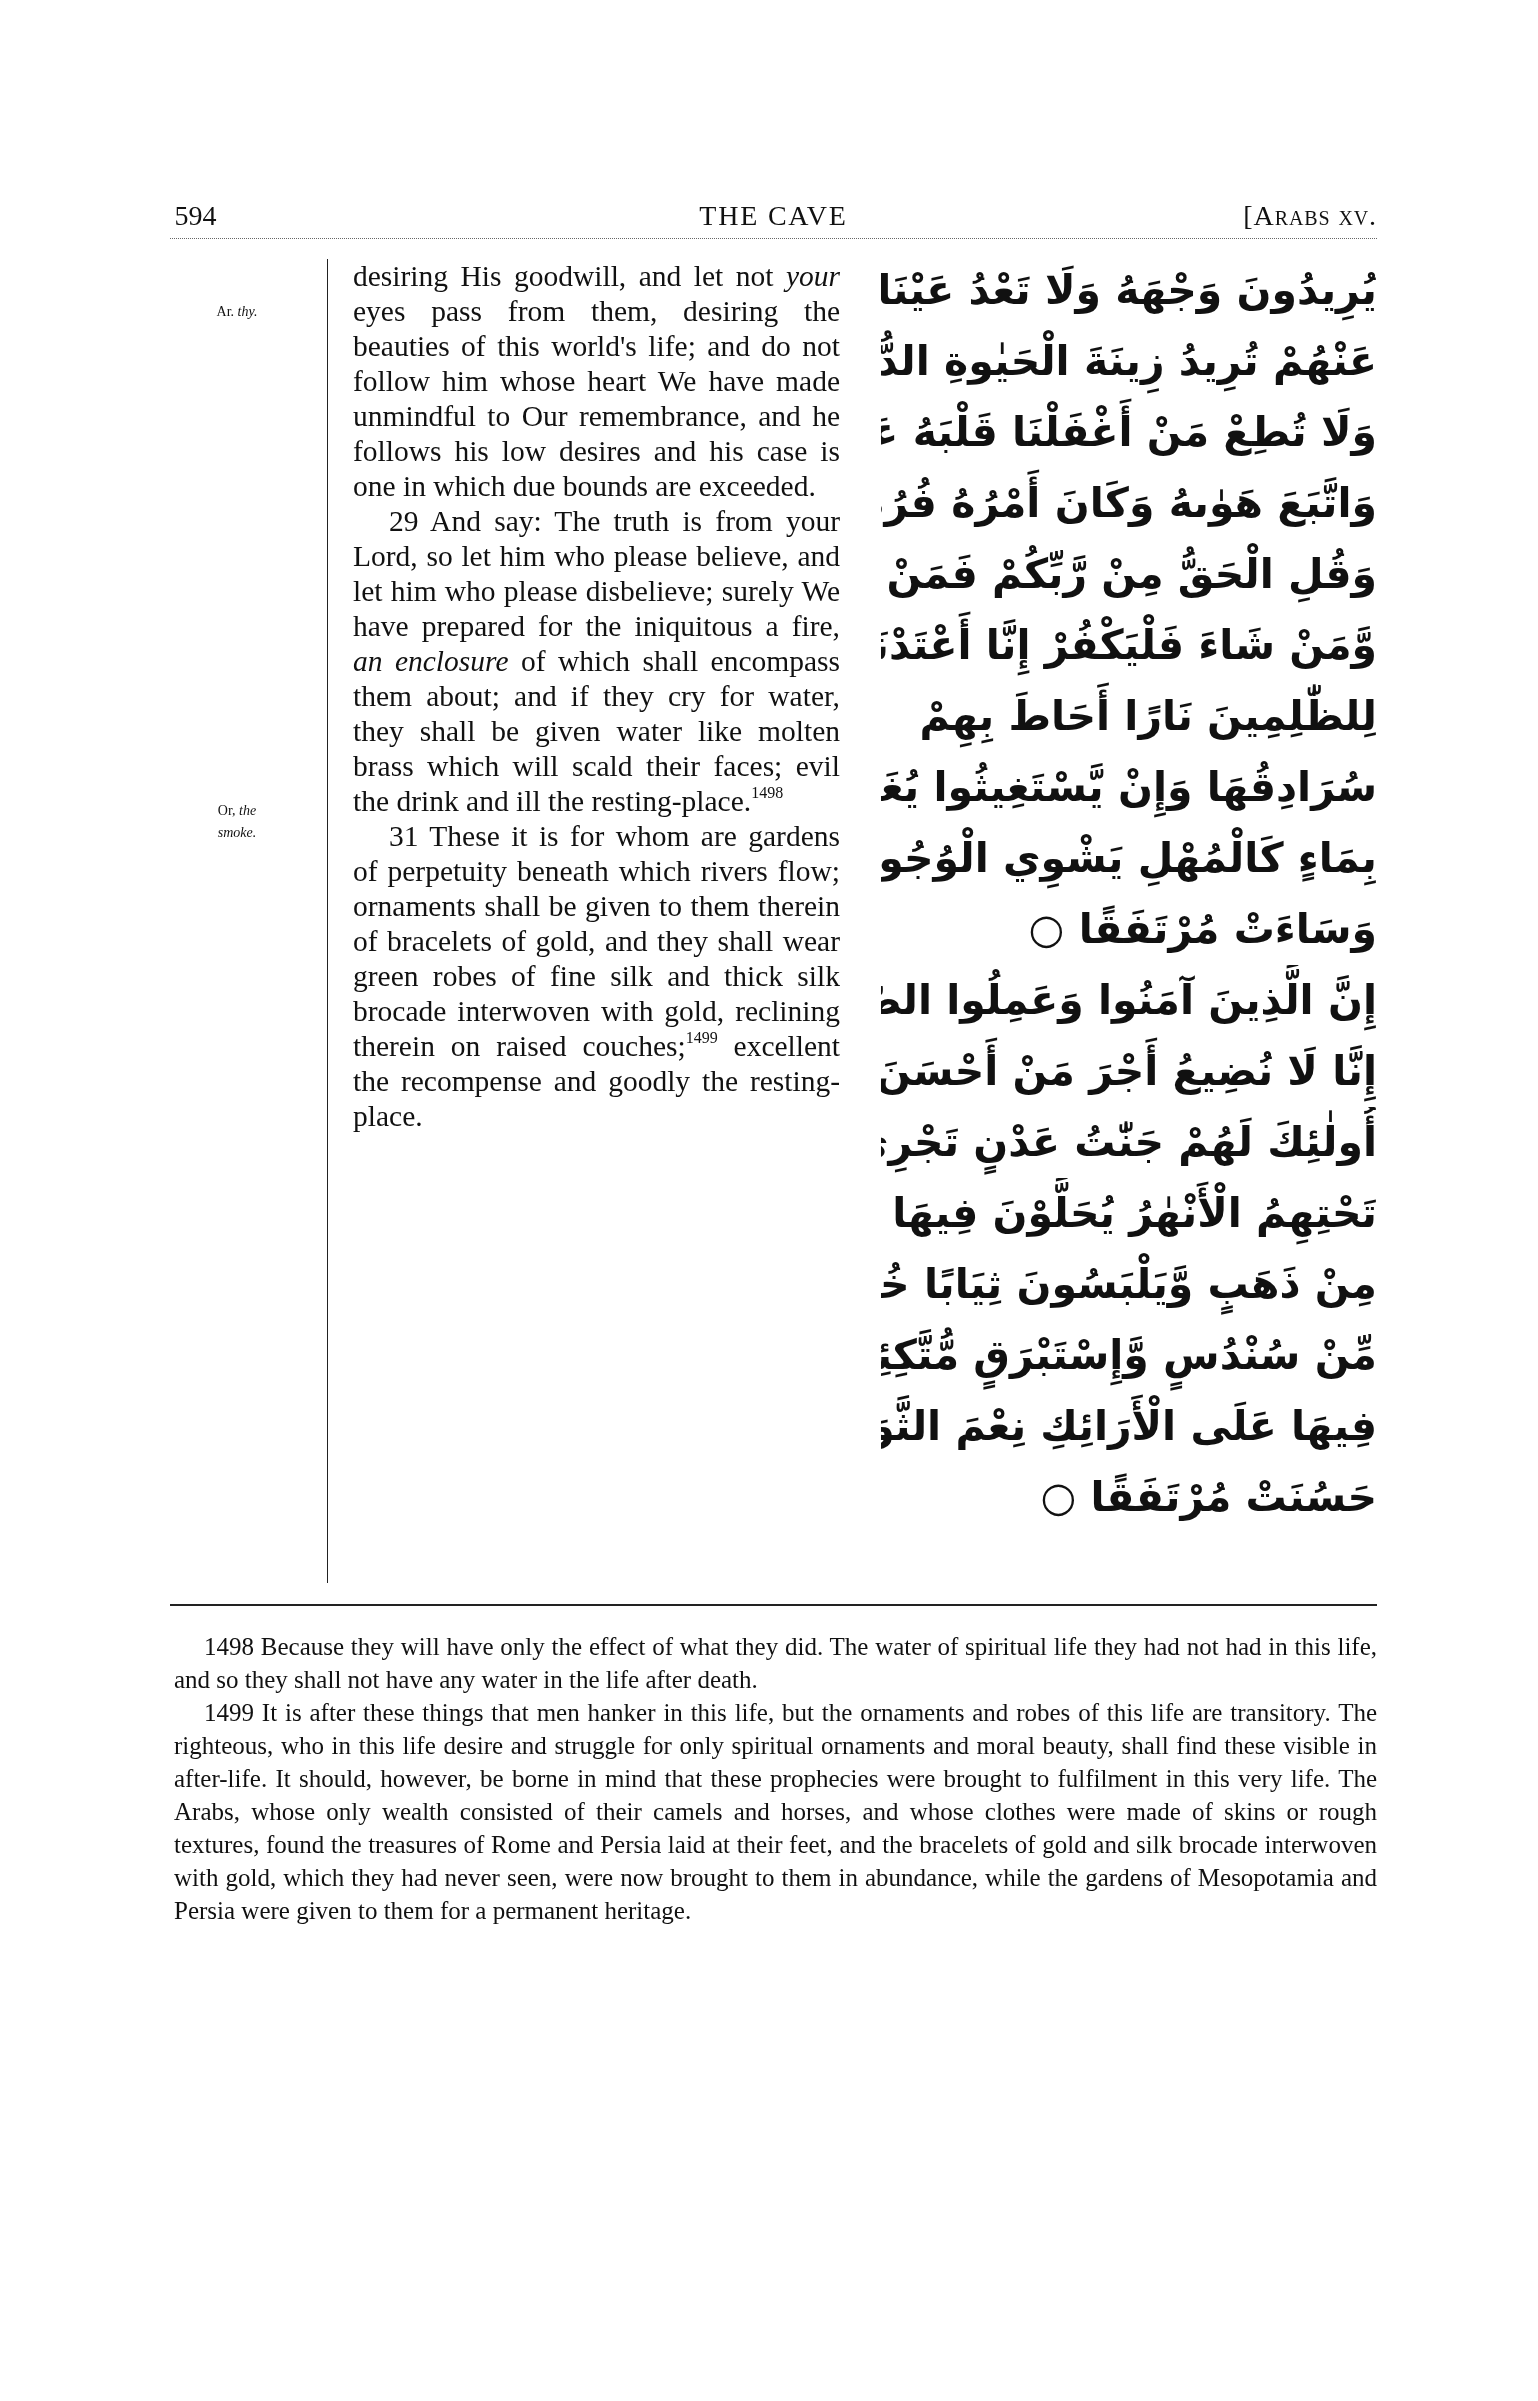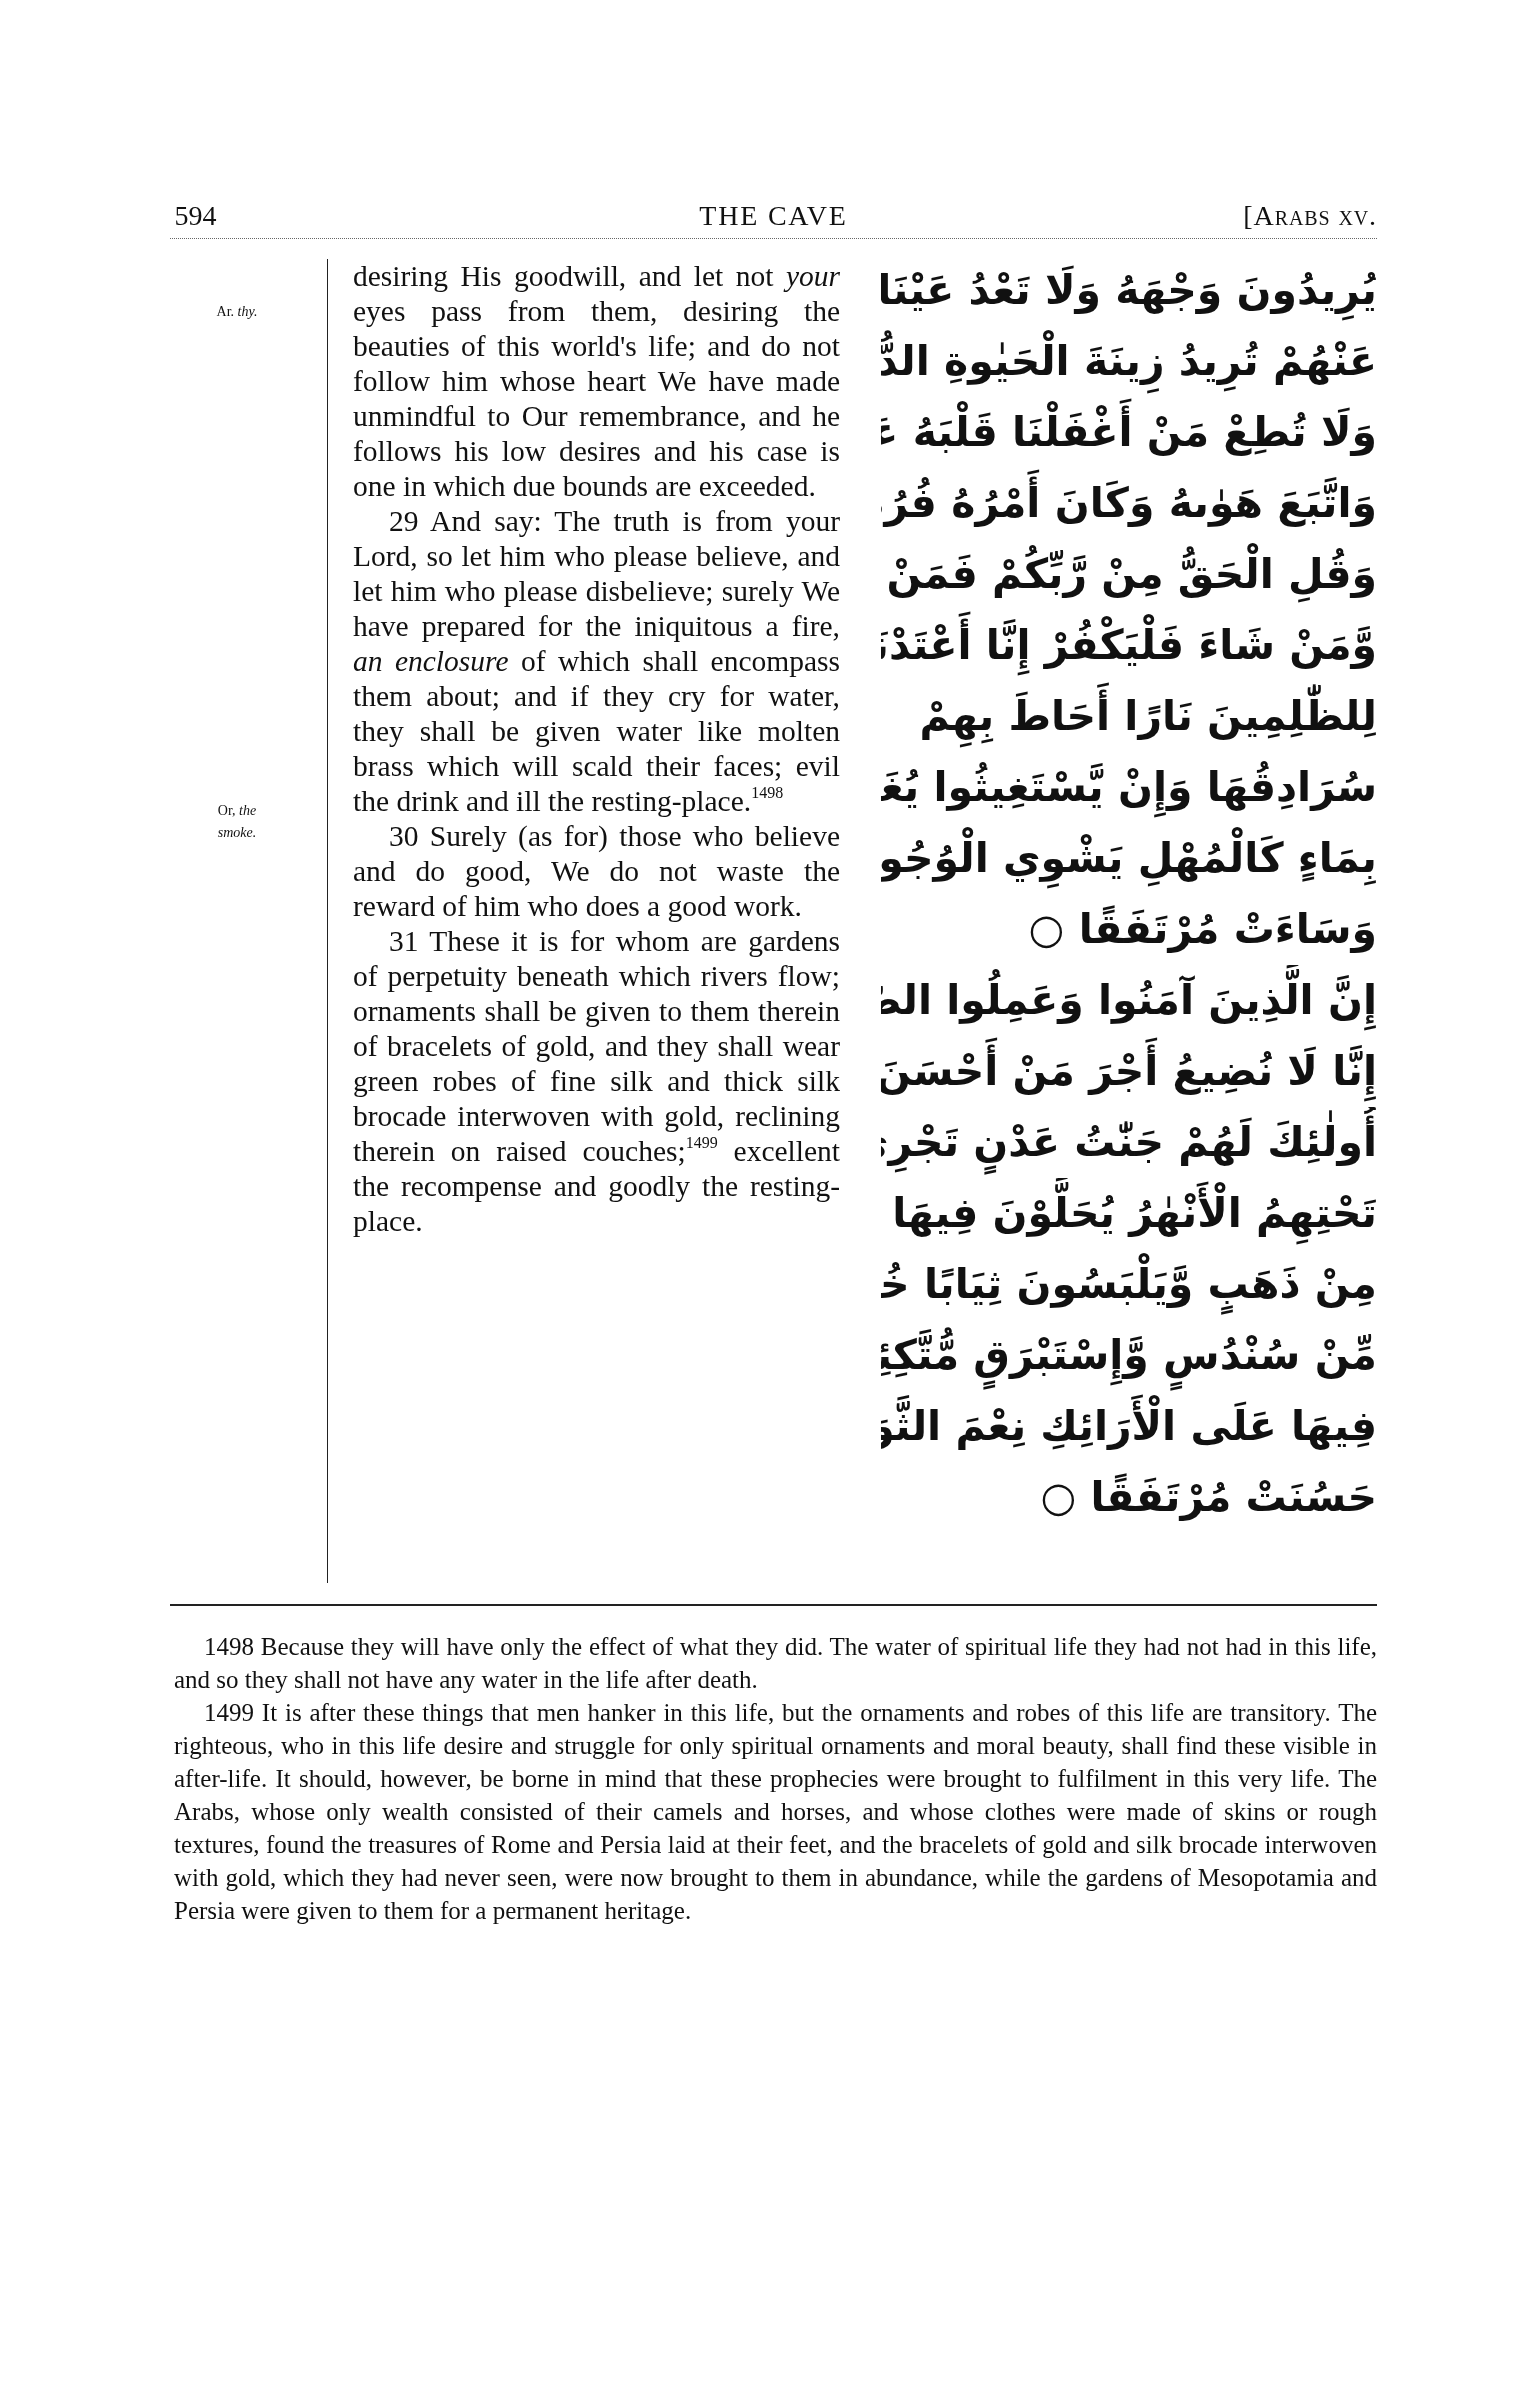--- a/index.html
+++ b/index.html
@@ -49,21 +49,20 @@
   <span>Or,</span>
   <i>the</i><br>
   <i>smoke.</i>
 </div>
 
 <div class="vrule"></div>
 
 <div class="english">
   <p><span>desiring His goodwill, and let not </span><i>your</i><span> eyes pass from them, desiring the beauties of this world's life; and do not follow him whose heart We have made unmindful to Our remembrance, and he follows his low desires and his case is one in which due bounds are exceeded.</span></p>
   <p class="verse"><span>29</span><span> And say: The truth is from your Lord, so let him who please believe, and let him who please disbelieve; surely We have prepared for the iniquitous a fire, </span><i>an enclosure</i><span> of which shall encompass them about; and if they cry for water, they shall be given water like molten brass which will scald their faces; evil the drink and ill the resting-place.</span><sup>1498</sup></p>
-  <p class="verse"><span>30</span><span> Surely (as for) those who believe and do good, We do not waste the reward of him who does a good work.</span></p>
   <p class="verse"><span>31</span><span> These it is for whom are gardens of perpetuity beneath which rivers flow; ornaments shall be given to them therein of bracelets of gold, and they shall wear green robes of fine silk and thick silk brocade interwoven with gold, reclining therein on raised couches;</span><sup>1499</sup><span> excellent the recompense and goodly the resting-place.</span></p>
 </div>
 
 <div class="arabic">
   <span class="ayah-line">يُرِيدُونَ وَجْهَهُ وَلَا تَعْدُ عَيْنَاكَ</span>
   <span class="ayah-line">عَنْهُمْ تُرِيدُ زِينَةَ الْحَيٰوةِ الدُّنْيَا</span>
   <span class="ayah-line">وَلَا تُطِعْ مَنْ أَغْفَلْنَا قَلْبَهُ عَنْ ذِكْرِنَا</span>
   <span class="ayah-line">وَاتَّبَعَ هَوٰىهُ وَكَانَ أَمْرُهُ فُرُطًا ○</span>
   <span class="ayah-line">وَقُلِ الْحَقُّ مِنْ رَّبِّكُمْ فَمَنْ شَاءَ فَلْيُؤْمِنْ</span>
   <span class="ayah-line">وَّمَنْ شَاءَ فَلْيَكْفُرْ إِنَّا أَعْتَدْنَا</span>

